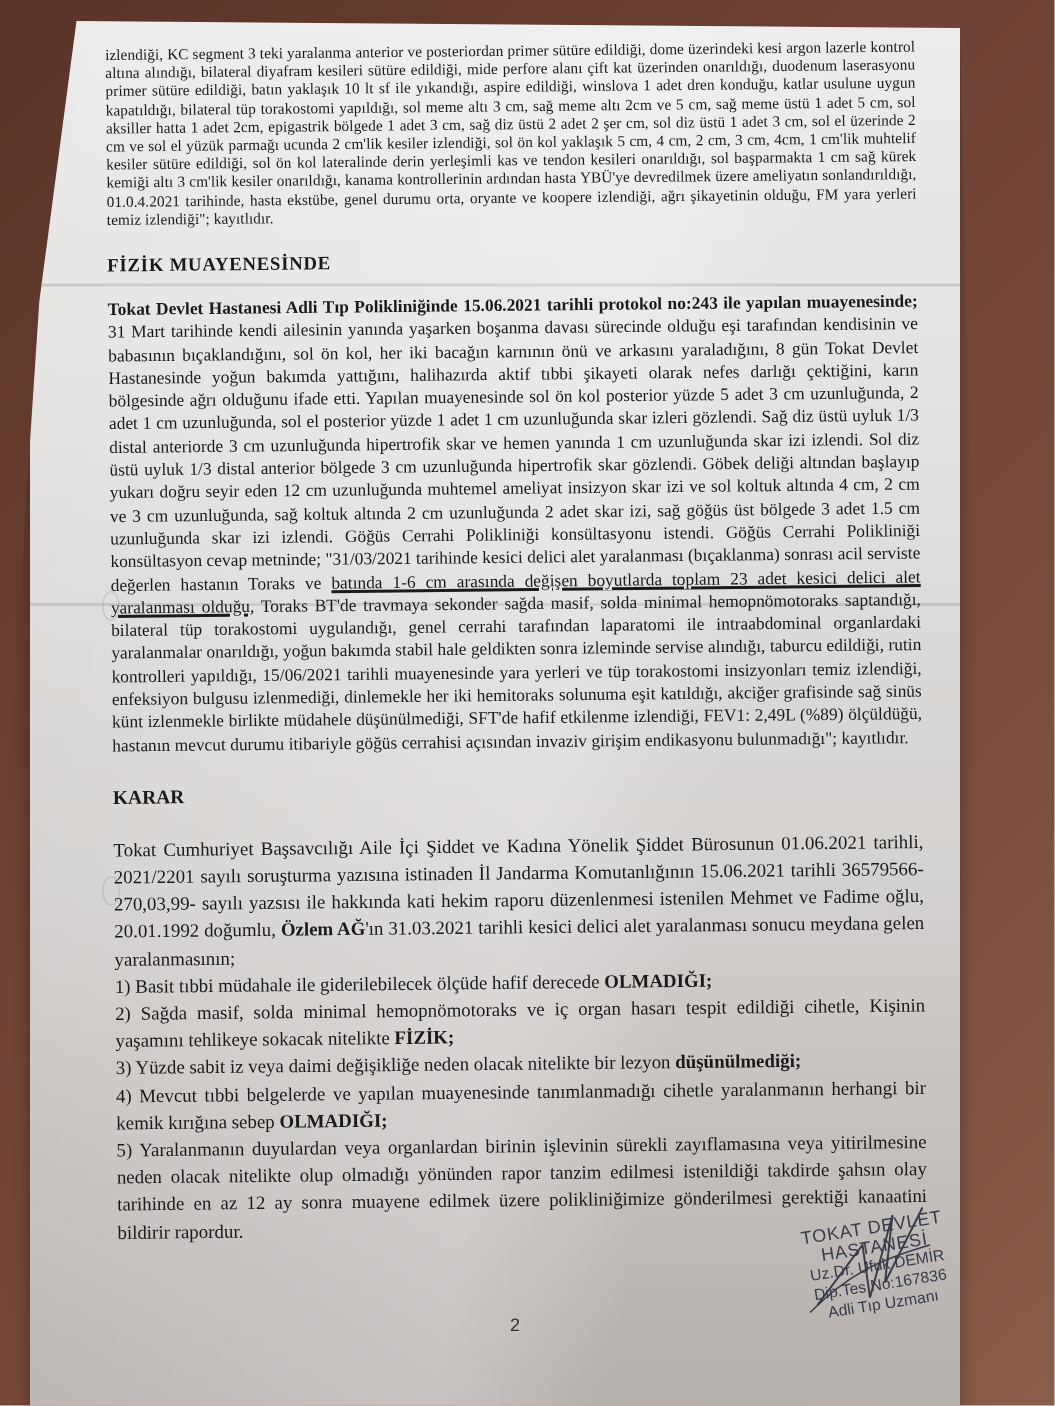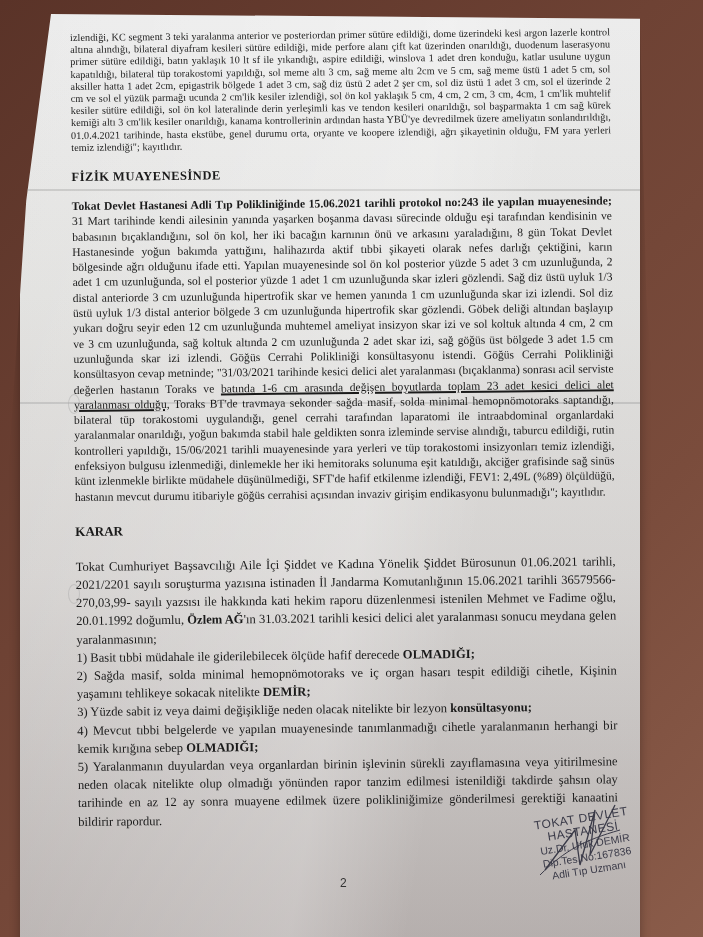--- a/index.html
+++ b/index.html
@@ -72,22 +72,22 @@
 
   <div class="heading">FİZİK MUAYENESİNDE</div>
 
   <p class="exam"><b>Tokat Devlet Hastanesi Adli Tıp Polikliniğinde 15.06.2021 tarihli protokol no:243 ile yapılan muayenesinde;</b><span> 31 Mart tarihinde kendi ailesinin yanında yaşarken boşanma davası sürecinde olduğu eşi tarafından kendisinin ve babasının bıçaklandığını, sol ön kol, her iki bacağın karnının önü ve arkasını yaraladığını, 8 gün Tokat Devlet Hastanesinde yoğun bakımda yattığını, halihazırda aktif tıbbi şikayeti olarak nefes darlığı çektiğini, karın bölgesinde ağrı olduğunu ifade etti. Yapılan muayenesinde sol ön kol posterior yüzde 5 adet 3 cm uzunluğunda, 2 adet 1 cm uzunluğunda, sol el posterior yüzde 1 adet 1 cm uzunluğunda skar izleri gözlendi. Sağ diz üstü uyluk 1/3 distal anteriorde 3 cm uzunluğunda hipertrofik skar ve hemen yanında 1 cm uzunluğunda skar izi izlendi. Sol diz üstü uyluk 1/3 distal anterior bölgede 3 cm uzunluğunda hipertrofik skar gözlendi. Göbek deliği altından başlayıp yukarı doğru seyir eden 12 cm uzunluğunda muhtemel ameliyat insizyon skar izi ve sol koltuk altında 4 cm, 2 cm ve 3 cm uzunluğunda, sağ koltuk altında 2 cm uzunluğunda 2 adet skar izi, sağ göğüs üst bölgede 3 adet 1.5 cm uzunluğunda skar izi izlendi. Göğüs Cerrahi Polikliniği konsültasyonu istendi. Göğüs Cerrahi Polikliniği konsültasyon cevap metninde; "31/03/2021 tarihinde kesici delici alet yaralanması (bıçaklanma) sonrası acil serviste değerlen hastanın Toraks ve </span><span class="underline">batında 1-6 cm arasında değişen boyutlarda toplam 23 adet kesici delici alet yaralanması olduğu,</span><span> Toraks BT'de travmaya sekonder sağda masif, solda minimal hemopnömotoraks saptandığı, bilateral tüp torakostomi uygulandığı, genel cerrahi tarafından laparatomi ile intraabdominal organlardaki yaralanmalar onarıldığı, yoğun bakımda stabil hale geldikten sonra izleminde servise alındığı, taburcu edildiği, rutin kontrolleri yapıldığı, 15/06/2021 tarihli muayenesinde yara yerleri ve tüp torakostomi insizyonları temiz izlendiği, enfeksiyon bulgusu izlenmediği, dinlemekle her iki hemitoraks solunuma eşit katıldığı, akciğer grafisinde sağ sinüs künt izlenmekle birlikte müdahele düşünülmediği, SFT'de hafif etkilenme izlendiği, FEV1: 2,49L (%89) ölçüldüğü, hastanın mevcut durumu itibariyle göğüs cerrahisi açısından invaziv girişim endikasyonu bulunmadığı"; kayıtlıdır.</span></p>
 
   <div class="karar-head">KARAR</div>
 
   <div class="karar">
     <p><span>Tokat Cumhuriyet Başsavcılığı Aile İçi Şiddet ve Kadına Yönelik Şiddet Bürosunun 01.06.2021 tarihli, 2021/2201 sayılı soruşturma yazısına istinaden İl Jandarma Komutanlığının 15.06.2021 tarihli 36579566-270,03,99- sayılı yazsısı ile hakkında kati hekim raporu düzenlenmesi istenilen Mehmet ve Fadime oğlu, 20.01.1992 doğumlu, </span><b>Özlem AĞ</b><span>'ın 31.03.2021 tarihli kesici delici alet yaralanması sonucu meydana gelen yaralanmasının;</span></p>
     <p><span>1) Basit tıbbi müdahale ile giderilebilecek ölçüde hafif derecede </span><b>OLMADIĞI;</b></p>
-    <p><span>2) Sağda masif, solda minimal hemopnömotoraks ve iç organ hasarı tespit edildiği cihetle, Kişinin yaşamını tehlikeye sokacak nitelikte </span><b>DEMİR;</b></p>
-    <p><span>3) Yüzde sabit iz veya daimi değişikliğe neden olacak nitelikte bir lezyon </span><b>konsültasyonu;</b></p>
+    <p><span>2) Sağda masif, solda minimal hemopnömotoraks ve iç organ hasarı tespit edildiği cihetle, Kişinin yaşamını tehlikeye sokacak nitelikte </span><b>FİZİK;</b></p>
+    <p><span>3) Yüzde sabit iz veya daimi değişikliğe neden olacak nitelikte bir lezyon </span><b>düşünülmediği;</b></p>
     <p><span>4) Mevcut tıbbi belgelerde ve yapılan muayenesinde tanımlanmadığı cihetle yaralanmanın herhangi bir kemik kırığına sebep </span><b>OLMADIĞI;</b></p>
     <p><span>5) Yaralanmanın duyulardan veya organlardan birinin işlevinin sürekli zayıflamasına veya yitirilmesine neden olacak nitelikte olup olmadığı yönünden rapor tanzim edilmesi istenildiği takdirde şahsın olay tarihinde en az 12 ay sonra muayene edilmek üzere polikliniğimize gönderilmesi gerektiği kanaatini bildirir rapordur.</span><b></b></p>
   </div>
 </div>
 
 <svg class="signature" viewBox="0 0 90 80">
   <path d="M10 70 L40 30 L45 65 L60 10 L55 55 L80 5" stroke="#3a3a48" stroke-width="1.3" fill="none"></path>
   <path d="M5 75 C30 50, 50 40, 85 30" stroke="#3a3a48" stroke-width="1" fill="none"></path>
 </svg>
 

